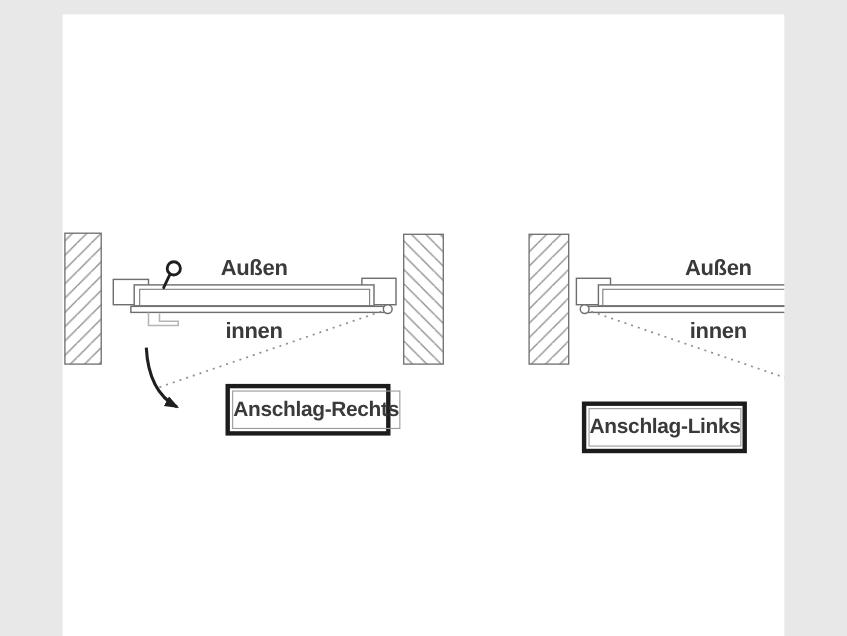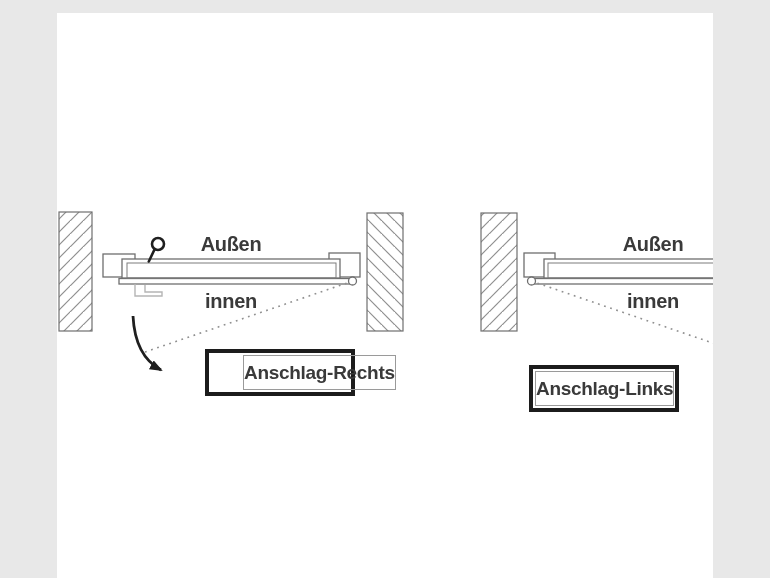--- a/index.html
+++ b/index.html
@@ -95,21 +95,21 @@
       <circle cx="101" cy="231" r="6" class="s-dark" stroke-width="2.6"></circle>
       <line x1="97.5" y1="236.5" x2="91.8" y2="248.5" class="s-dark" stroke-width="2.6" stroke-linecap="round"></line>
       <circle cx="295.5" cy="268" r="4" class="s-mid" stroke-width="1.4"></circle>
       <line x1="88" y1="339" x2="290" y2="270" class="dotted"></line>
       <path d="M76 303 Q78 343 104 357" class="s-dark" stroke-width="2.8" marker-end="url(#ah)"></path>
     </g>
   </svg>
 
   <div class="label" style="left:104px;top:220px;width:140px;">Außen</div>
   <div class="label" style="left:104px;top:277px;width:140px;">innen</div>
-  <div class="tag-box" style="left:148px;top:336px;padding-left:32px;">
+  <div class="tag-box" style="left:148px;top:336px;">
     <div class="tag-box-inner">Anschlag-Rechts</div>
   </div>
 
   <div class="label" style="left:526px;top:220px;width:140px;">Außen</div>
   <div class="label" style="left:526px;top:277px;width:140px;">innen</div>
   <div class="tag-box" style="left:472px;top:352px;">
     <div class="tag-box-inner">Anschlag-Links</div>
   </div>
 
 </div>

